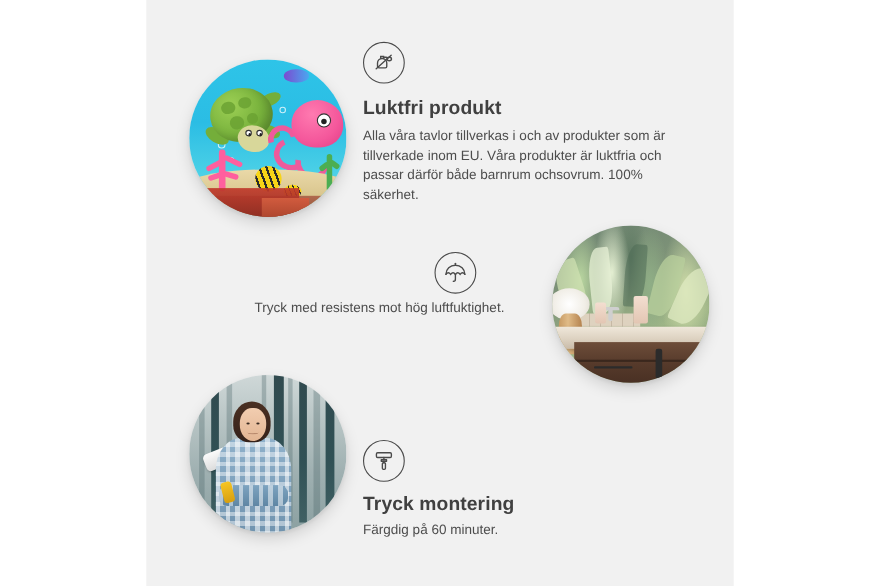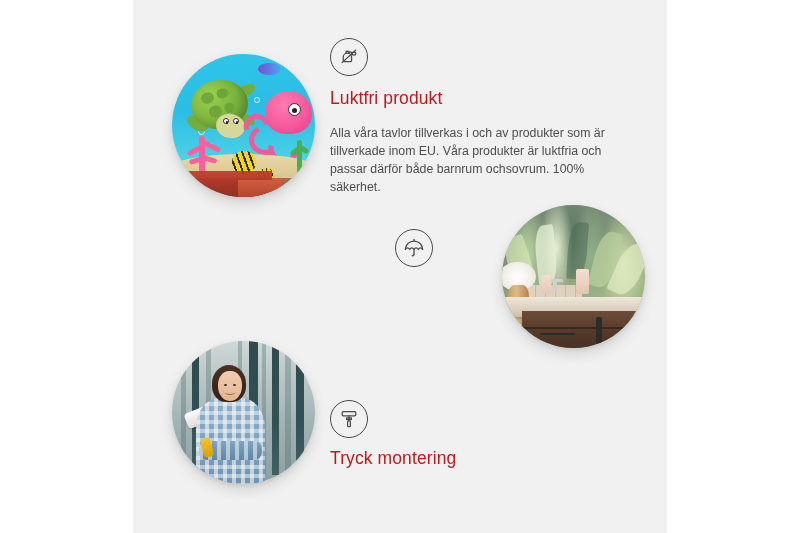--- a/index.html
+++ b/index.html
@@ -207,34 +207,34 @@
   
   .feature { position: absolute; }
   .icon-circle {
     width: 38px; height: 38px;
     border: 1.6px solid #4a4a4a;
     border-radius: 50%;
     display: flex; align-items: center; justify-content: center;
   }
   .feat-title {
     font-size: 17.5px;
-    font-weight: normal;
-    color: #b91c1c;
+    font-weight: bold;
+    color: #404040;
     letter-spacing: .1px;
   }
   .feat-desc {
     font-size: 12.3px;
     line-height: 1.46;
     color: #4d4d4d;
   }
 
   
   #feature-odourless { left: 330px; top: 38px; width: 300px; }
   #feature-odourless .feat-title { margin-top: 12px; }
-  #feature-odourless .feat-desc { margin-top: 16px; width: 292px; }
+  #feature-odourless .feat-desc { margin-top: 6px; width: 292px; }
 
   
   #feature-waterproof { left: 215px; top: 229px; width: 260px; text-align: center; }
   #feature-waterproof .icon-wrap { display:flex; justify-content:flex-end; padding-right: 42px; }
   #feature-waterproof .feat-title { margin-top: 9px; text-align:right; padding-right: 3px; }
   #feature-waterproof .feat-desc { margin-top: 5px; text-align:center; }
 
   
   #feature-easy { left: 330px; top: 400px; width: 260px; }
   #feature-easy .feat-title { margin-top: 10px; }
@@ -273,33 +273,35 @@
         <div class="icon-circle">
           <svg width="24" height="24" viewBox="0 0 24 24" fill="none" stroke="#4a4a4a" stroke-width="1.25" stroke-linecap="round">
             <path d="M3.4 13.4c0-4.7 3.85-8.3 8.6-8.3s8.6 3.6 8.6 8.3"></path>
             <path d="M3.4 13.4c1.45-1.9 2.85-1.9 4.3 0 1.45-1.9 2.85-1.9 4.3 0 1.45-1.9 2.85-1.9 4.3 0 1.45-1.9 2.85-1.9 4.3 0"></path>
             <line x1="12" y1="13.4" x2="12" y2="18.2"></line>
             <path d="M12 18.2c0 1.15-.95 1.85-1.9 1.5"></path>
             <line x1="12" y1="5.1" x2="12" y2="3.4"></line>
           </svg>
         </div>
       </div>
+      <div class="feat-desc">Tryck med resistens mot hög luftfuktighet.</div>
     </div>
 
     <div class="feature" id="feature-easy" style="left:197px; top:400px;">
       <div class="icon-circle">
         <svg width="24" height="24" viewBox="0 0 24 24" fill="none" stroke="#4a4a4a" stroke-width="1.25" stroke-linecap="round" stroke-linejoin="round">
           <rect x="5.2" y="4.6" width="13.6" height="4.3" rx="1.1"></rect>
           <path d="M12 8.9v2.0"></path>
           <path d="M9.6 10.9h4.8v1.5H9.6z"></path>
           <path d="M12 12.4v1.3"></path>
           <rect x="10.6" y="13.7" width="2.8" height="6.0" rx="1.0"></rect>
         </svg>
       </div>
       <div class="feat-title">Tryck montering</div>
+      <div class="feat-desc">Färgdig på 60 minuter.</div>
     </div>
   </div>
 
   <div class="photo" id="photo-ocean">
     <div class="inner">
       <div class="ocean-water"></div>
 
       <div class="bubble" style="left:18%;top:52%;width:7px;height:7px;"></div>
       <div class="bubble" style="left:25%;top:62%;width:5px;height:5px;"></div>
       <div class="bubble" style="left:57%;top:30%;width:6px;height:6px;"></div>

